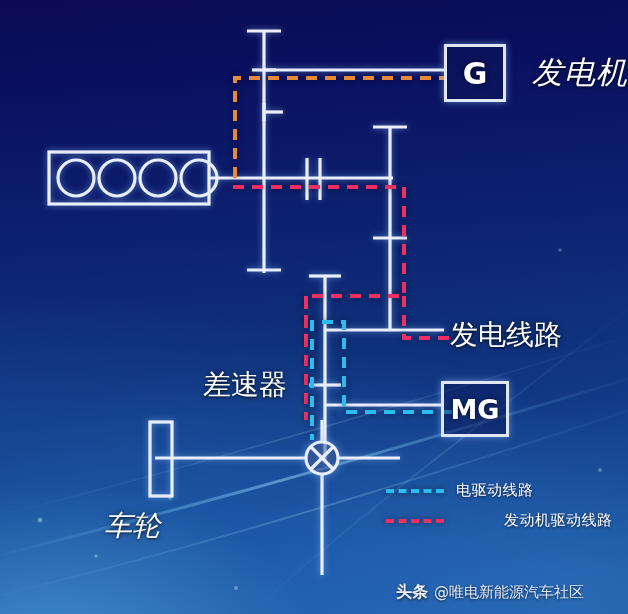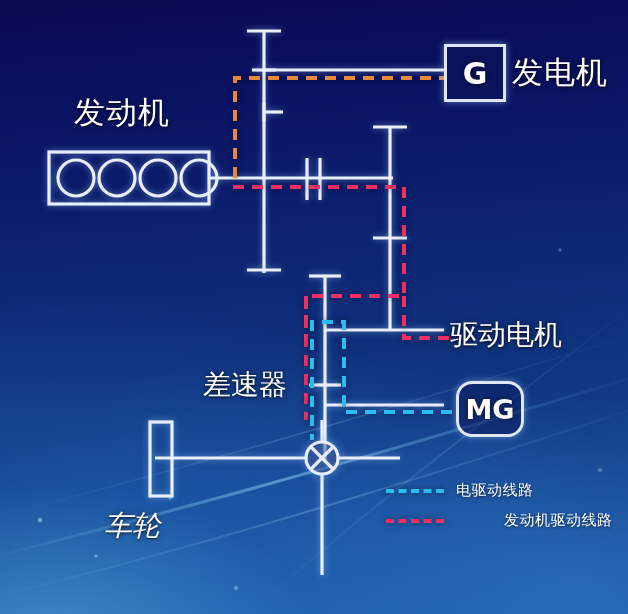--- a/index.html
+++ b/index.html
@@ -121,39 +121,42 @@
 
     <g fill="none" stroke="#2bbdf0" stroke-width="4" stroke-dasharray="11 8" stroke-linecap="butt" style="filter:drop-shadow(0 0 3px rgba(0,0,0,.45))">
       <path d="M452 412 L344 412 L344 322 L312 322 L312 440"></path>
     </g>
   </svg>
 
   <div class="boxlabel" style="left:444px;top:44px;width:56px;height:52px;font-size:30px;">
     <span>G</span>
   </div>
 
-  <div class="boxlabel" style="left:456px;top:381px;width:62px;height:50px;font-size:27px;border-radius:16px;">
+  <div class="boxlabel" style="left:441px;top:381px;width:62px;height:50px;font-size:27px;">
     <span>MG</span>
   </div>
 
-  <div class="lbl lbl-big" style="left:74px;top:92px;">发动机</div>
 
-  <div class="lbl lbl-big" style="left:512px;top:52px;">发电机</div>
+  <div class="lbl lbl-big" style="left:532px;top:52px;font-style:italic;">发电机</div>
 
-  <div class="lbl lbl-mid" style="left:450px;top:316px;">驱动电机</div>
+  <div class="lbl lbl-mid" style="left:450px;top:316px;">发电线路</div>
 
   <div class="lbl lbl-mid" style="left:203px;top:366px;">差速器</div>
 
   <div class="lbl lbl-mid" style="left:104px;top:507px;font-style:italic;">车轮</div>
 
   <div class="legrow" style="left:386px;top:481px;color:#2bbdf0;">
     <span class="legdash"></span>
     <span class="lbl-leg" style="color:#ffffff;text-shadow:0 1px 3px rgba(0,0,0,.65);text-align:center;">电驱动线路</span>
   </div>
 
   <div class="legrow" style="left:386px;top:511px;color:#ef2f63;">
     <span class="legdash"></span>
     <span class="lbl-leg" style="color:#ffffff;text-shadow:0 1px 3px rgba(0,0,0,.65);margin-left:48px;">发动机驱动线路</span>
   </div>
 
 
+  <div id="wm">
+    <span class="tt">头条</span>
+    <span class="hd">@唯电新能源汽车社区</span>
+  </div>
 
 </div>
 
 </body></html>

